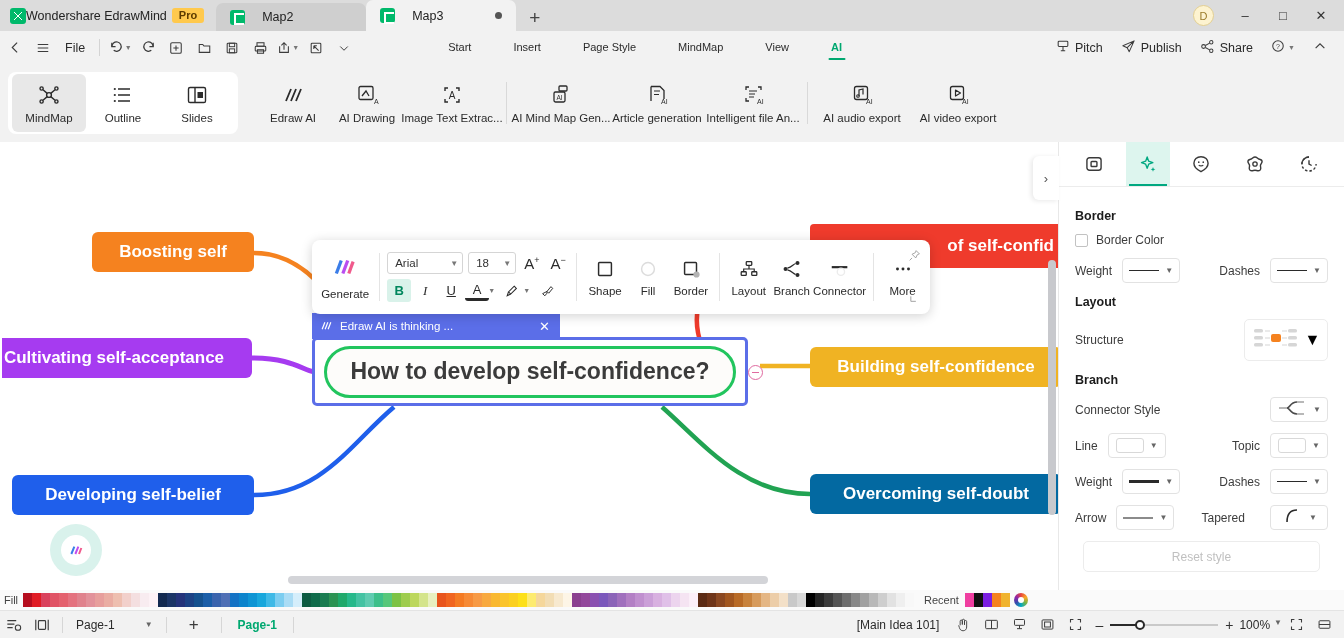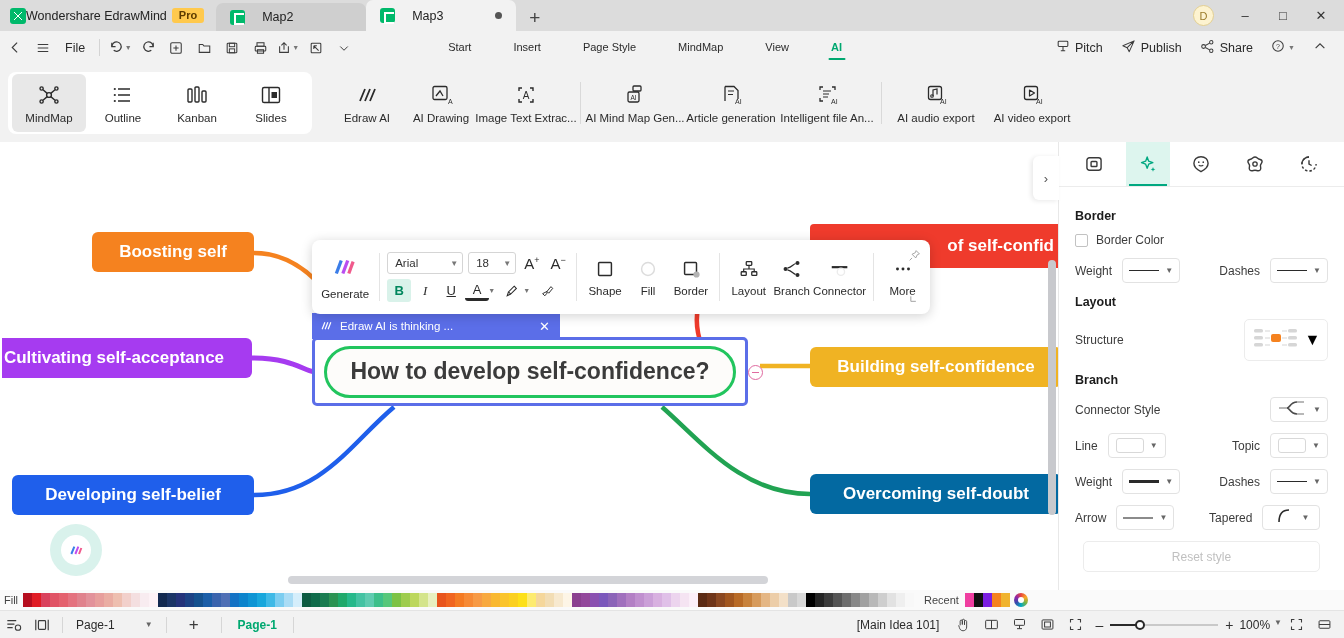--- a/index.html
+++ b/index.html
@@ -506,28 +506,20 @@
         <span class="lbl">MindMap</span>
       </div>
       <div class="ribbtn">
         <svg width="24" height="24" viewBox="0 0 24 24">
             <path d="M7 6h12M7 12h12M7 18h12" stroke="#2b2b2b" stroke-width="1.5"></path>
             <circle cx="3.8" cy="6" r="1.1" fill="#2b2b2b"></circle>
             <circle cx="3.8" cy="12" r="1.1" fill="#2b2b2b"></circle>
             <circle cx="3.8" cy="18" r="1.1" fill="#2b2b2b"></circle>
           </svg>
         <span class="lbl">Outline</span>
-      </div>
-      <div class="ribbtn">
-        <svg width="24" height="24" viewBox="0 0 24 24">
-            <rect x="3" y="6" width="4" height="13" rx="1" fill="none" stroke="#2b2b2b" stroke-width="1.4"></rect>
-            <rect x="10" y="4" width="4" height="15" rx="1" fill="none" stroke="#2b2b2b" stroke-width="1.4"></rect>
-            <rect x="17" y="8" width="4" height="11" rx="1" fill="none" stroke="#2b2b2b" stroke-width="1.4"></rect>
-          </svg>
-        <span class="lbl">Kanban</span>
       </div>
       <div class="ribbtn">
         <svg width="24" height="24" viewBox="0 0 24 24">
             <rect x="3.5" y="4.5" width="17" height="15" rx="1.6" fill="none" stroke="#2b2b2b" stroke-width="1.4"></rect>
             <path d="M10 4.5v15" stroke="#2b2b2b" stroke-width="1.4"></path>
             <rect x="12.5" y="9" width="5.5" height="6" fill="#2b2b2b"></rect>
           </svg>
         <span class="lbl">Slides</span>
       </div>
     </div>
@@ -943,21 +935,21 @@
       </div>
 
       <div class="row">
         <div class="row-half">
           <span class="row-label">Arrow</span>
           <span class="ctl" style="margin-left:10px">
             <span class="line-samp gray"></span>
             <span class="cv">▼</span>
           </span>
         </div>
-        <div class="row-half" style="justify-content:center">
+        <div class="row-half" style="justify-content:space-between">
           <span class="row-label">Tapered</span>
           <span class="ctl" style="margin-left:10px">
             <span>
               <svg width="22" height="16" viewBox="0 0 22 16">
                   <path d="M16 2 C8 2 6 8 6 14" fill="none" stroke="#2b2b2b" stroke-width="1.6"></path>
                 </svg>
             </span>
             <span class="cv">▼</span>
           </span>
         </div>

